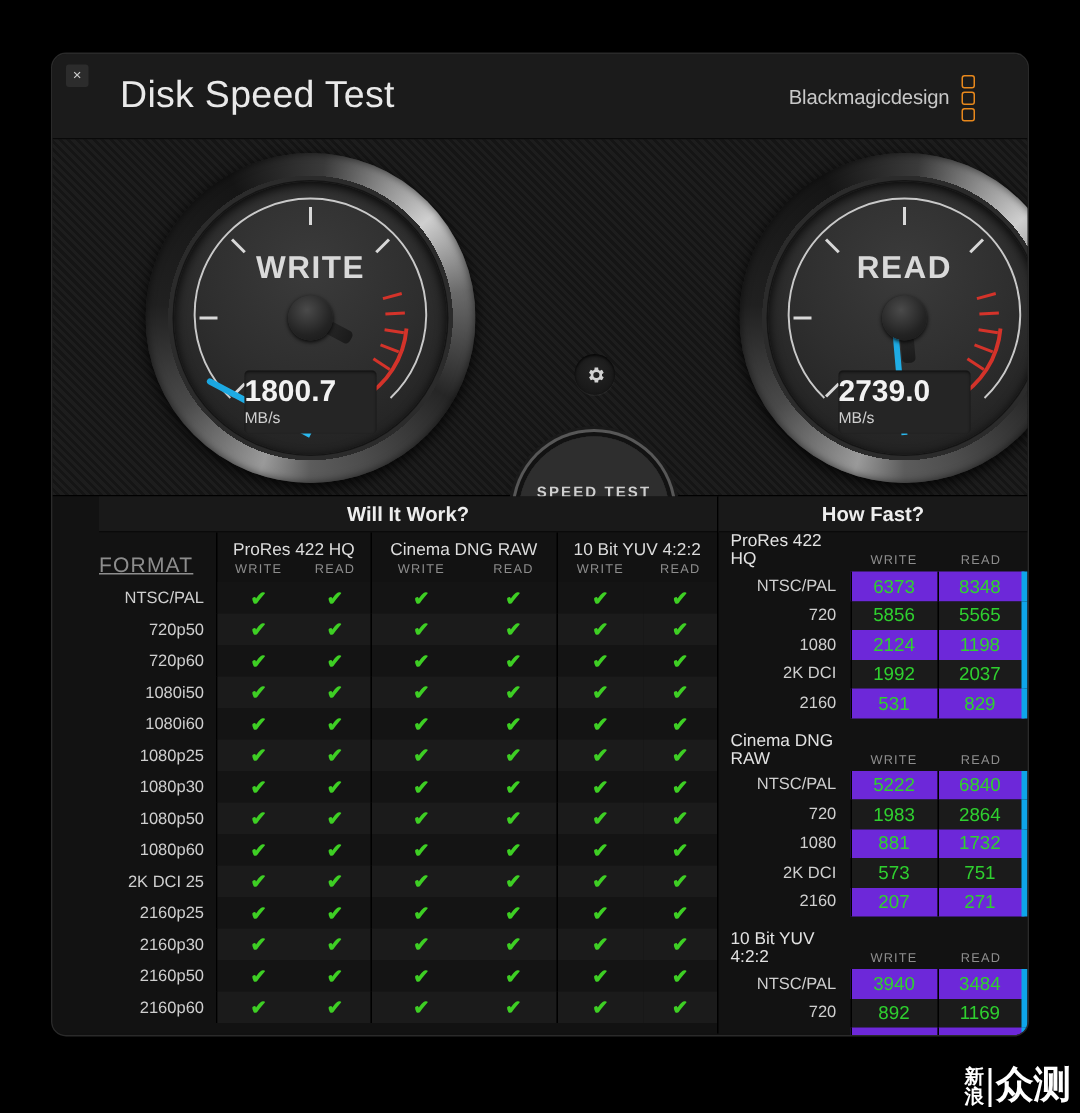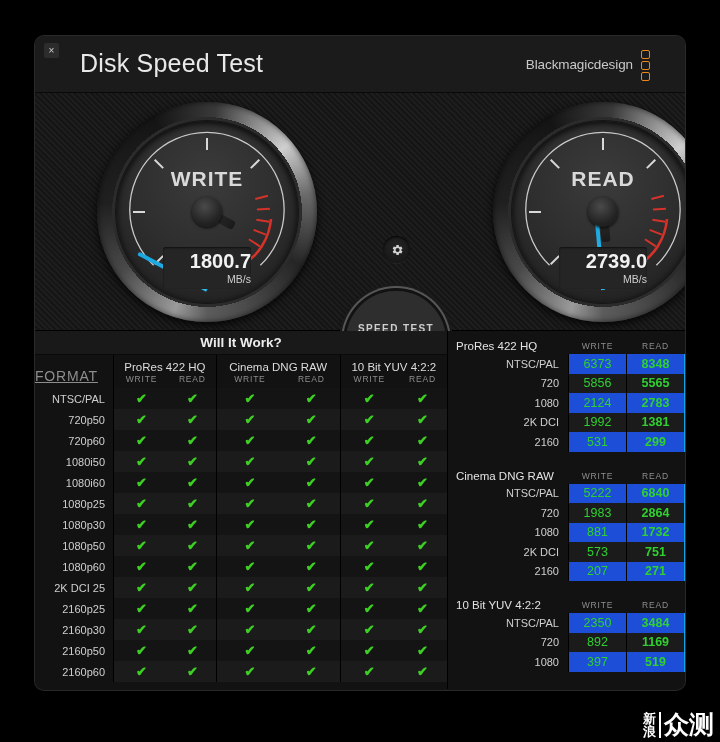--- a/index.html
+++ b/index.html
@@ -166,21 +166,21 @@
   }
 
   .value-box {
     position: absolute;
     left: 50%; bottom: 14px;
     width: 88px;
     margin-left: -44px;
     background: #252525;
     border-radius: 3px;
     padding: 4px 0 4px;
-    text-align: right;
+    text-align: left;
     z-index: 6;
     box-shadow: inset 0 1px 2px rgba(0,0,0,.6);
   }
   .value-num {
     display: block;
     font-size: 20px;
     font-weight: 700;
     color: #f2f2f2;
     line-height: 1.05;
   }
@@ -233,20 +233,21 @@
     letter-spacing: .5px;
     margin-top: -1px;
   }
 
   
   .lower {
     position: relative;
     display: flex;
     height: 358px;
     background: #121212;
+    padding-left: 31px;
   }
   .panel-left  { width: 413px; border-right: 1px solid #000; }
   .panel-right { flex: 1; }
 
   .panel-head {
     height: 24px;
     line-height: 24px;
     text-align: center;
     font-size: 13.5px;
     font-weight: 700;
@@ -332,44 +333,44 @@
     color: #cfcfcf;
     font-size: 11px;
   }
   .hf .val {
     text-align: center;
     color: #2fd02f;
     font-size: 12.5px;
     width: 58px;
   }
   .hf tr.r-even .val { background: #1b1b1b; }
-  .hf tr.r-odd  .val { background: #1d4ed8; }
+  .hf tr.r-odd  .val { background: #6d28d9; }
   .hf .val.w { border-left: 1px solid #000; border-right: 1px solid #000; }
-  .hf .val.rd { border-right: 1px solid #0ea5e9; font-weight: bold; }
+  .hf .val.rd { border-right: 4px solid #0ea5e9; }
   .hf .spacer td { height: 9px; background: transparent !important; }
 
   
   .watermark {
     position: absolute;
     right: 6px; bottom: 4px;
     display: flex;
     align-items: center;
     gap: 3px;
     z-index: 40;
   }
   .wm-a {
     display: flex; flex-direction: column;
     font-size: 13px; line-height: 13px;
     color: #fff; font-weight: 700;
     font-family: "DejaVu Sans", sans-serif;
   }
   .wm-b {
     font-size: 25px; line-height: 26px;
     color: #fff; font-weight: 700;
-    font-family: Liberation Serif, serif;
+    font-family: Liberation Mono, monospace;
     border-left: 2px solid #fff;
     padding-left: 3px;
   }
 </style>
 </head>
 <body>
 
 <div id="root">
 
   <div class="window">
@@ -660,51 +661,52 @@
                 <td class="chk">✔</td>
                 <td class="sep"></td>
                 <td class="chk">✔</td>
                 <td class="chk">✔</td>
               </tr>
             </tbody>
         </table>
       </div>
 
       <div class="panel-right">
+        <div class="panel-head">How Fast?</div>
         <table class="hf">
           <tbody id="hf-body">
               <tr>
                 <td class="grp-name">ProRes 422 HQ</td>
                 <td class="grp-sub">WRITE</td>
                 <td class="grp-sub">READ</td>
               </tr>
               <tr class="r-odd">
                 <td class="lbl">NTSC/PAL</td>
                 <td class="val w">6373</td>
                 <td class="val rd">8348</td>
               </tr>
               <tr class="r-even">
                 <td class="lbl">720</td>
                 <td class="val w">5856</td>
                 <td class="val rd">5565</td>
               </tr>
               <tr class="r-odd">
                 <td class="lbl">1080</td>
                 <td class="val w">2124</td>
-                <td class="val rd">2783</td>
+                <td class="val rd">1198</td>
               </tr>
               <tr class="r-even">
                 <td class="lbl">2K DCI</td>
                 <td class="val w">1992</td>
-                <td class="val rd">1381</td>
+                <td class="val rd">2037</td>
               </tr>
               <tr class="r-odd">
                 <td class="lbl">2160</td>
                 <td class="val w">531</td>
-                <td class="val rd">299</td>
+                <td class="val rd">829</td>
               </tr>
               <tr class="spacer">
                 <td colspan="3"></td>
               </tr>
               <tr>
                 <td class="grp-name">Cinema DNG RAW</td>
                 <td class="grp-sub">WRITE</td>
                 <td class="grp-sub">READ</td>
               </tr>
               <tr class="r-odd">
@@ -735,21 +737,21 @@
               <tr class="spacer">
                 <td colspan="3"></td>
               </tr>
               <tr>
                 <td class="grp-name">10 Bit YUV 4:2:2</td>
                 <td class="grp-sub">WRITE</td>
                 <td class="grp-sub">READ</td>
               </tr>
               <tr class="r-odd">
                 <td class="lbl">NTSC/PAL</td>
-                <td class="val w">2350</td>
+                <td class="val w">3940</td>
                 <td class="val rd">3484</td>
               </tr>
               <tr class="r-even">
                 <td class="lbl">720</td>
                 <td class="val w">892</td>
                 <td class="val rd">1169</td>
               </tr>
               <tr class="r-odd">
                 <td class="lbl">1080</td>
                 <td class="val w">397</td>

